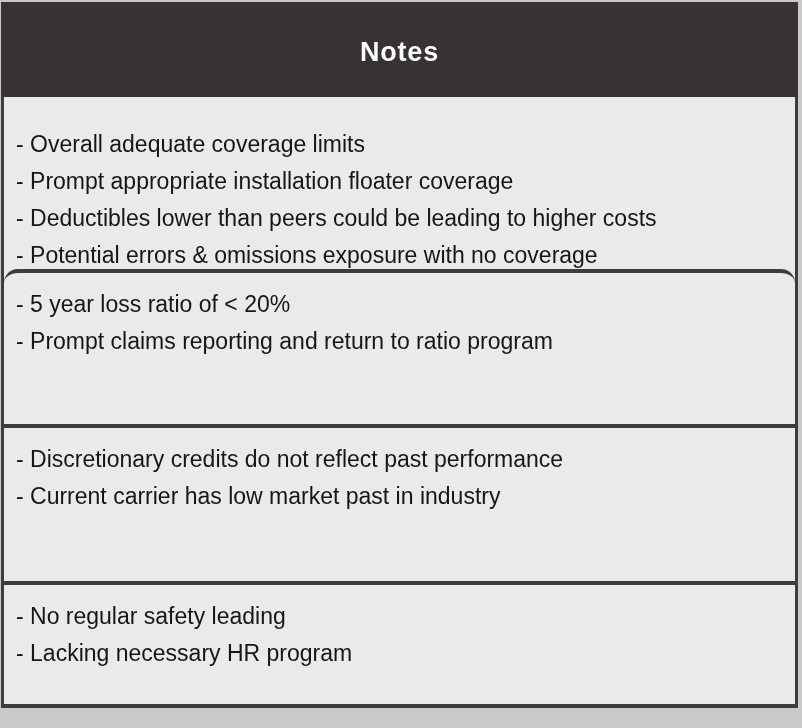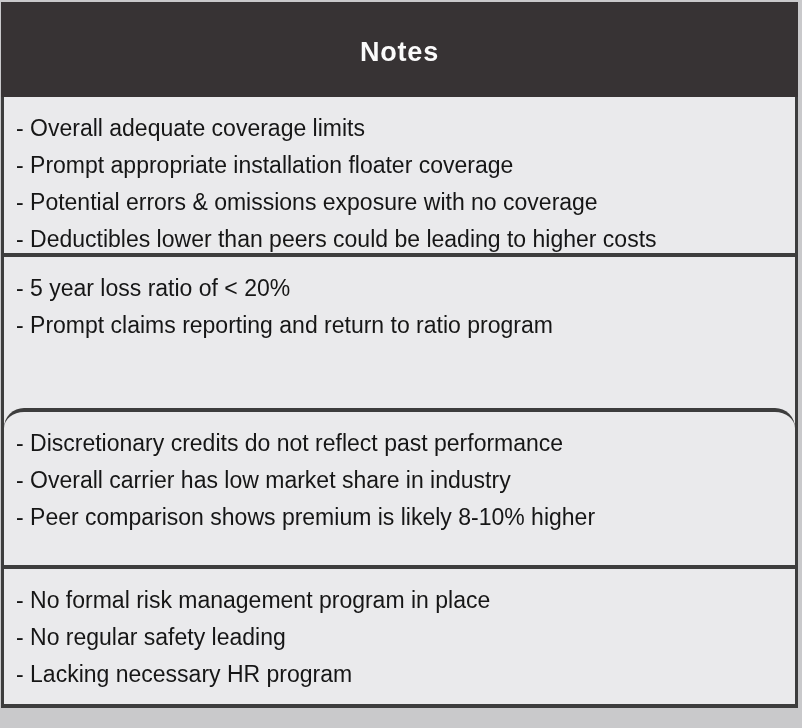--- a/index.html
+++ b/index.html
@@ -51,55 +51,53 @@
   }
   .section {
     box-sizing: border-box;
     background: var(--section-bg, #eaeaec);
     padding: 13px 8px 0 12px;
     overflow: hidden;
   }
   .section + .section {
     border-top: 4px solid var(--border, #3d3d3d);
   }
-  .section:nth-child(1) { flex: 0 0 156px; }
-  .section:nth-child(2) { flex: 0 0 155px; }
-  .section:nth-child(3) { flex: 0 0 157px; border-radius: 20px; }
+  .section:nth-child(1) { flex: 0 0 156px; margin-top: 16px; }
+  .section:nth-child(2) { flex: 0 0 155px; border-radius: 14px; }
+  .section:nth-child(3) { flex: 0 0 157px; }
   .section:nth-child(4) { flex: 1 1 auto; }
   .line {
     font-size: 23px;
     line-height: 37px;
     color: var(--text, #161616);
     white-space: nowrap;
   }
 </style>
 </head>
 <body>
 
 <div class="frame">
   <div class="inner">
     <div class="header">
       <span class="title">Notes</span>
     </div>
     <div class="body" id="sections">
         <div class="section">
           <div class="line">- Overall adequate coverage limits</div>
           <div class="line">- Prompt appropriate installation floater coverage</div>
+          <div class="line">- Deductibles lower than peers could be leading to higher costs</div>
           <div class="line">- Potential errors &amp; omissions exposure with no coverage</div>
-          <div class="line">- Deductibles lower than peers could be leading to higher costs</div>
         </div>
         <div class="section">
           <div class="line">- 5 year loss ratio of &lt; 20%</div>
           <div class="line">- Prompt claims reporting and return to ratio program</div>
         </div>
         <div class="section">
           <div class="line">- Discretionary credits do not reflect past performance</div>
-          <div class="line">- Overall carrier has low market share in industry</div>
-          <div class="line">- Peer comparison shows premium is likely 8-10% higher</div>
+          <div class="line">- Current carrier has low market past in industry</div>
         </div>
         <div class="section">
-          <div class="line">- No formal risk management program in place</div>
           <div class="line">- No regular safety leading</div>
           <div class="line">- Lacking necessary HR program</div>
         </div>
       </div>
   </div>
 </div>
 
 </body></html>

